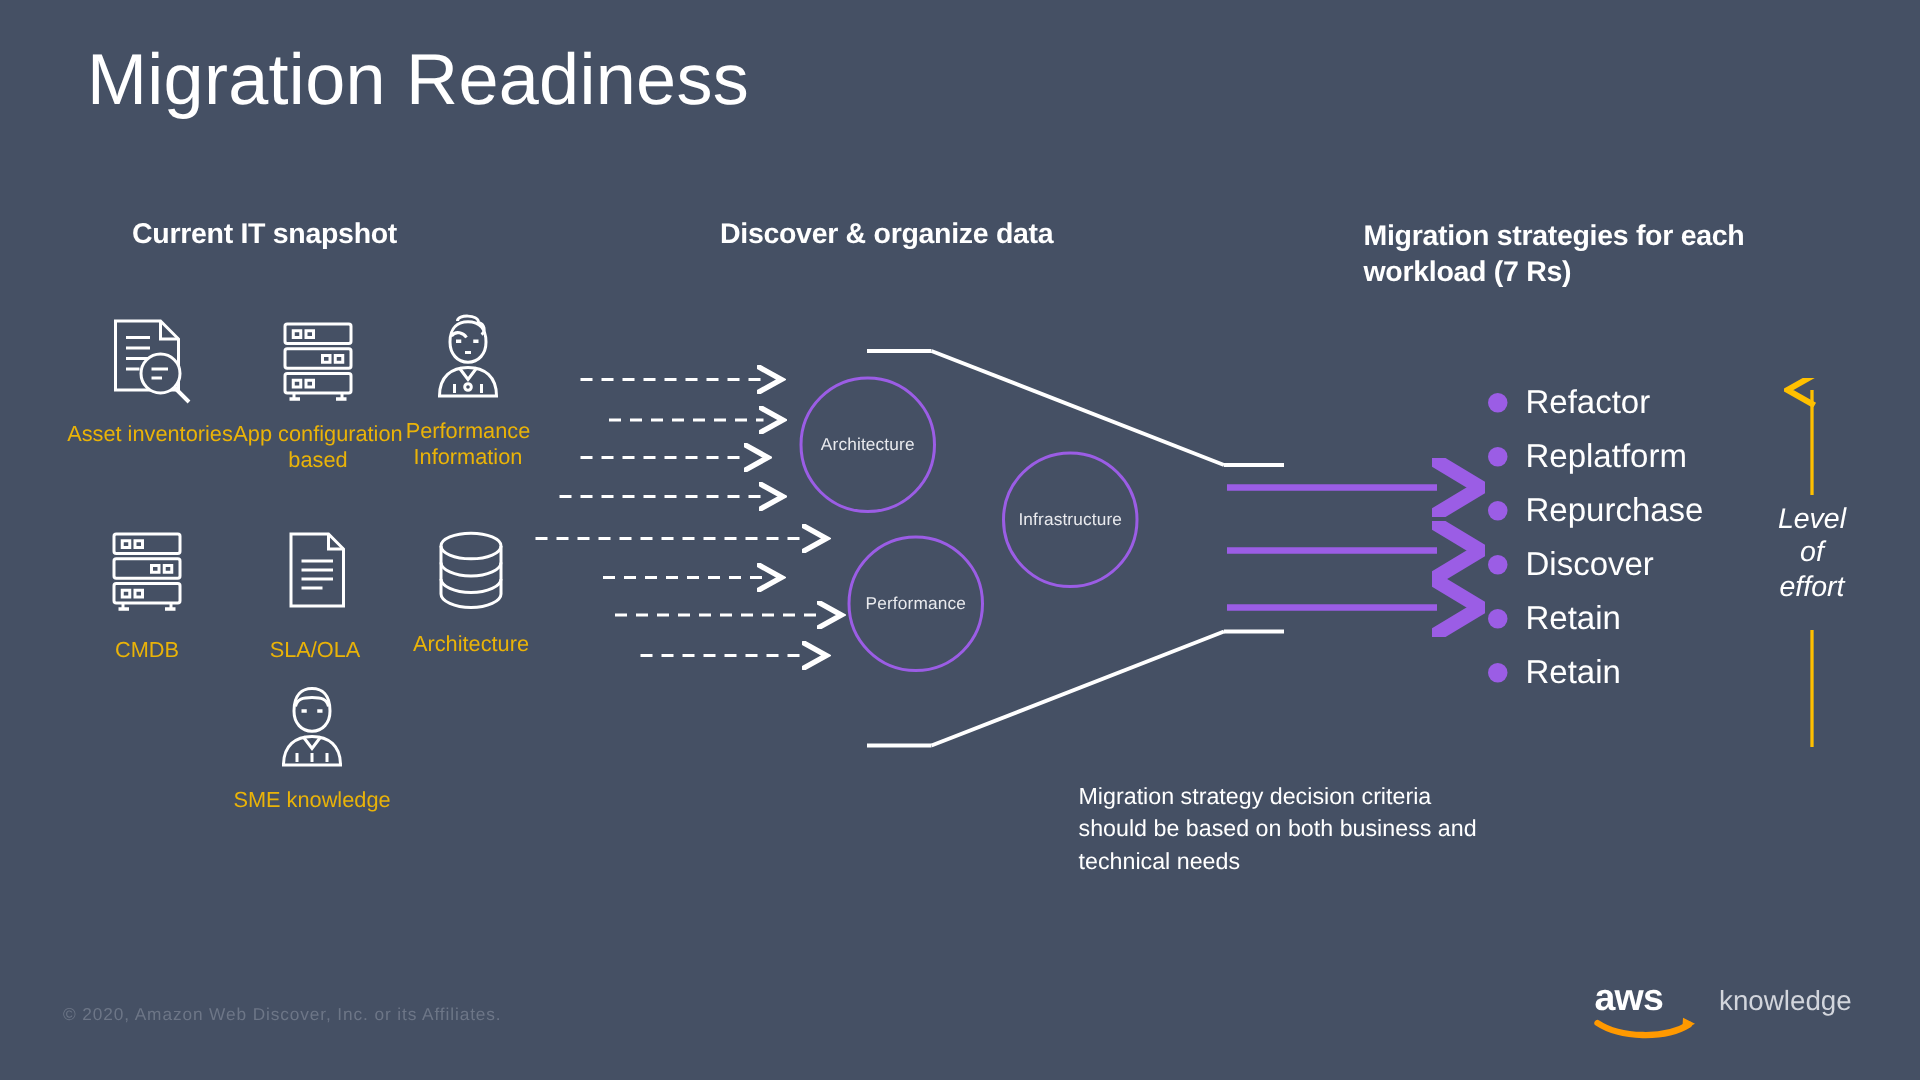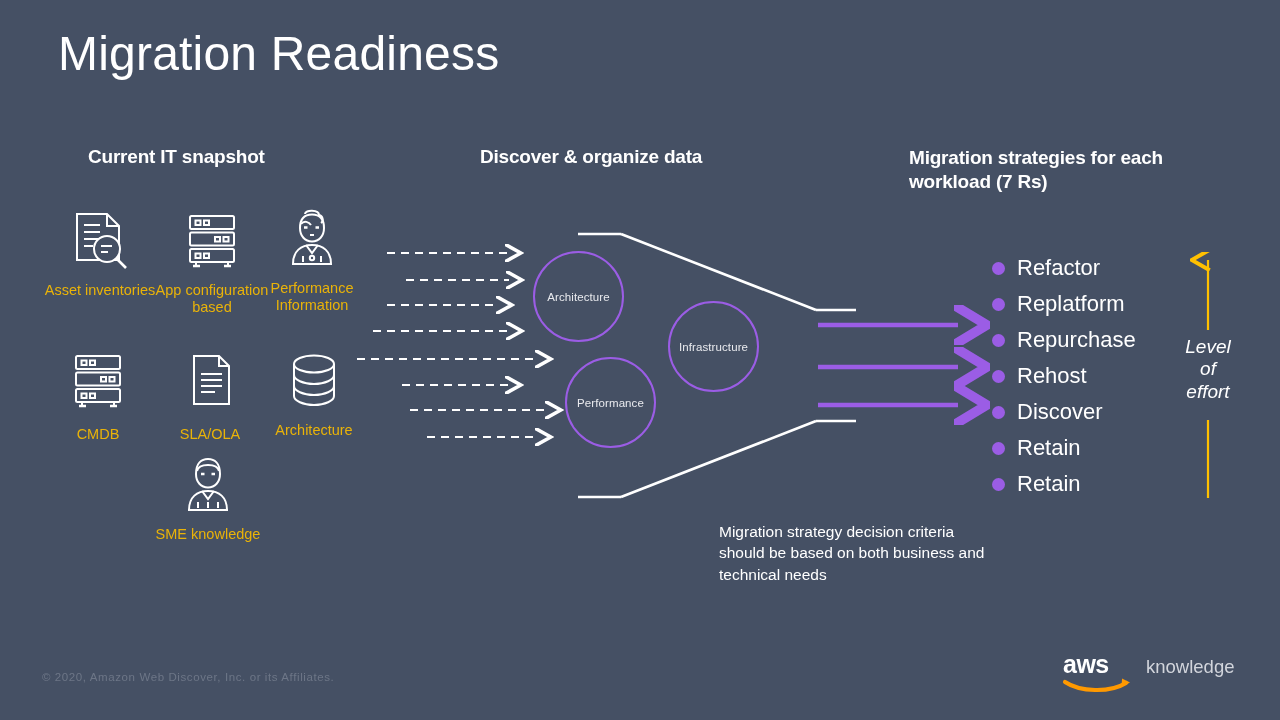--- a/index.html
+++ b/index.html
@@ -328,24 +328,20 @@
       <span class="dot"></span>
       <span class="label">Refactor</span>
     </div>
     <div class="strategy-row">
       <span class="dot"></span>
       <span class="label">Replatform</span>
     </div>
     <div class="strategy-row">
       <span class="dot"></span>
       <span class="label">Repurchase</span>
-    </div>
-    <div class="strategy-row">
-      <span class="dot"></span>
-      <span class="label">Rehost</span>
     </div>
     <div class="strategy-row">
       <span class="dot"></span>
       <span class="label">Discover</span>
     </div>
     <div class="strategy-row">
       <span class="dot"></span>
       <span class="label">Retain</span>
     </div>
     <div class="strategy-row">

